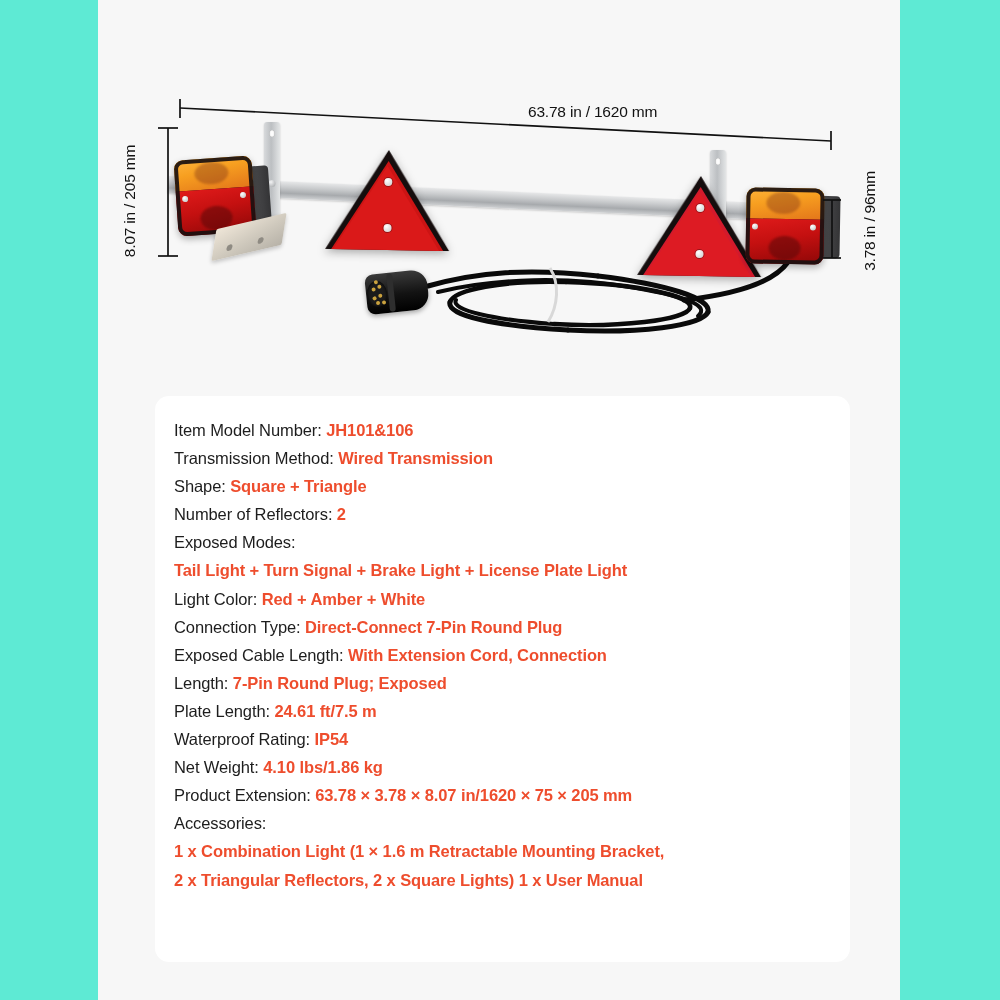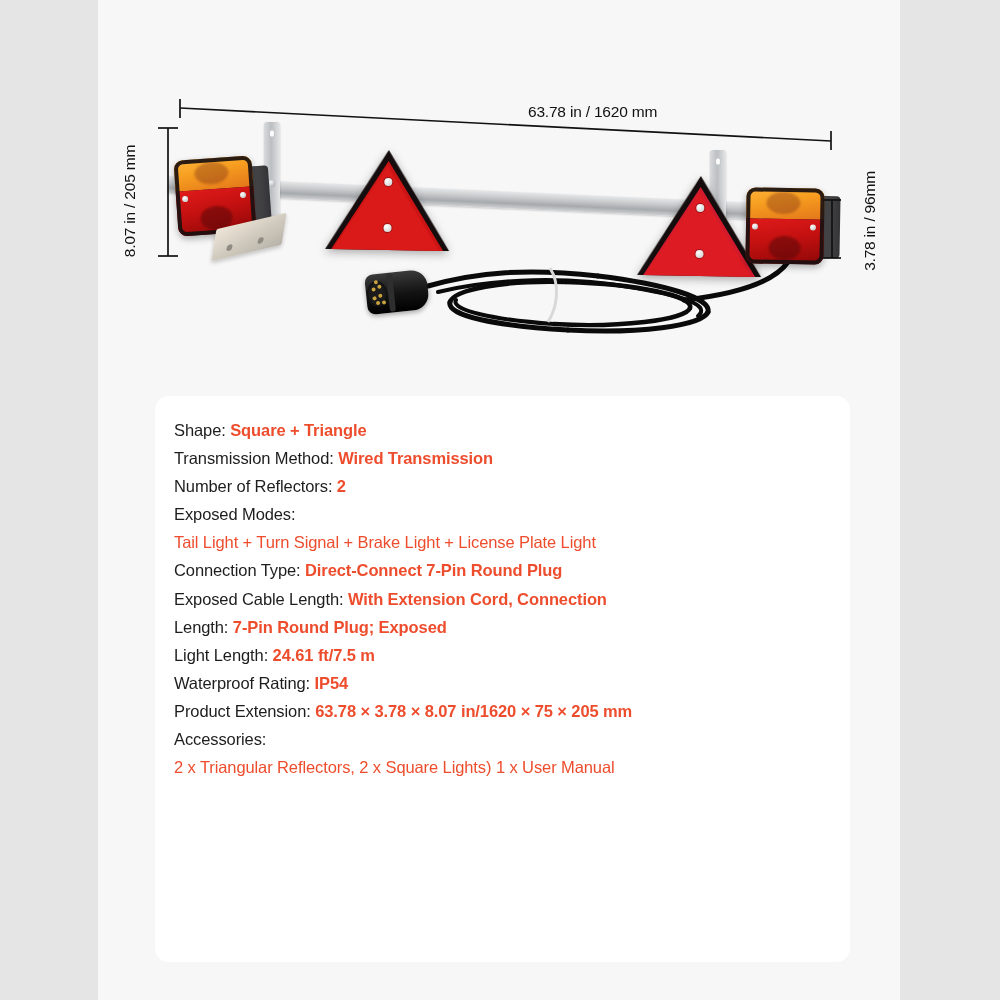--- a/index.html
+++ b/index.html
@@ -10,21 +10,21 @@
     width: 1000px;
     height: 1000px;
     background: #ffffff;
     font-family: "Liberation Sans", sans-serif;
     overflow: hidden;
   }
   #page {
     position: relative;
     width: 1000px;
     height: 1000px;
-    background: #e5e5e5;
+    background: #5eead4;
   }
   
   .panel-bg {
     position: absolute;
     left: 98px;
     top: 0;
     width: 802px;
     height: 1000px;
     background: #f7f7f7;
   }
@@ -315,21 +315,21 @@
     color: #1d1d1d;
     white-space: nowrap;
     letter-spacing: -0.1px;
   }
   .spec-line .v {
     color: #ee4d2d;
     font-weight: bold;
   }
   .spec-line.full {
     color: #ee4d2d;
-    font-weight: normal;
+    font-weight: bold;
   }
 </style>
 </head>
 <body>
 
 <div id="page">
 
   <div class="panel-bg"></div>
 
   <div class="product-area">
@@ -437,28 +437,32 @@
         <line x1="725" y1="258" x2="743" y2="258"></line>
       </g>
     </svg>
 
     <div class="dim-label top">63.78 in / 1620 mm</div>
     <div class="dim-label left">8.07 in / 205 mm</div>
     <div class="dim-label right">3.78 in / 96mm</div>
   </div>
 
   <div class="spec-card">
+    <div class="spec-line"><span>Item Model Number:</span> <span class="v">JH101&amp;106</span></div>
+    <div class="spec-line"><span>Transmission Method:</span> <span class="v">Wired Transmission</span></div>
     <div class="spec-line"><span>Shape:</span> <span class="v">Square + Triangle</span></div>
-    <div class="spec-line"><span>Transmission Method:</span> <span class="v">Wired Transmission</span></div>
     <div class="spec-line"><span>Number of Reflectors:</span> <span class="v">2</span></div>
     <div class="spec-line"><span>Exposed Modes:</span></div>
     <div class="spec-line full">Tail Light + Turn Signal + Brake Light + License Plate Light</div>
+    <div class="spec-line"><span>Light Color:</span> <span class="v">Red +  Amber + White</span></div>
     <div class="spec-line"><span>Connection Type:</span> <span class="v">Direct-Connect 7-Pin Round Plug</span></div>
     <div class="spec-line"><span>Exposed Cable Length:</span> <span class="v">With Extension Cord, Connection</span></div>
     <div class="spec-line"><span>Length:</span> <span class="v">7-Pin Round Plug; Exposed</span></div>
-    <div class="spec-line"><span>Light Length:</span> <span class="v"> 24.61 ft/7.5 m</span></div>
+    <div class="spec-line"><span>Plate Length:</span> <span class="v"> 24.61 ft/7.5 m</span></div>
     <div class="spec-line"><span>Waterproof Rating:</span> <span class="v"> IP54</span></div>
+    <div class="spec-line"><span>Net Weight:</span> <span class="v"> 4.10 lbs/1.86 kg</span></div>
     <div class="spec-line"><span>Product Extension:</span> <span class="v"> 63.78 × 3.78 × 8.07 in/1620 × 75 × 205 mm</span></div>
     <div class="spec-line"><span>Accessories:</span></div>
+    <div class="spec-line full">1 x Combination Light (1 × 1.6 m Retractable Mounting Bracket,</div>
     <div class="spec-line full">2 x Triangular Reflectors, 2 x Square Lights)      1 x User Manual</div>
   </div>
 
 </div>
 
 </body></html>

